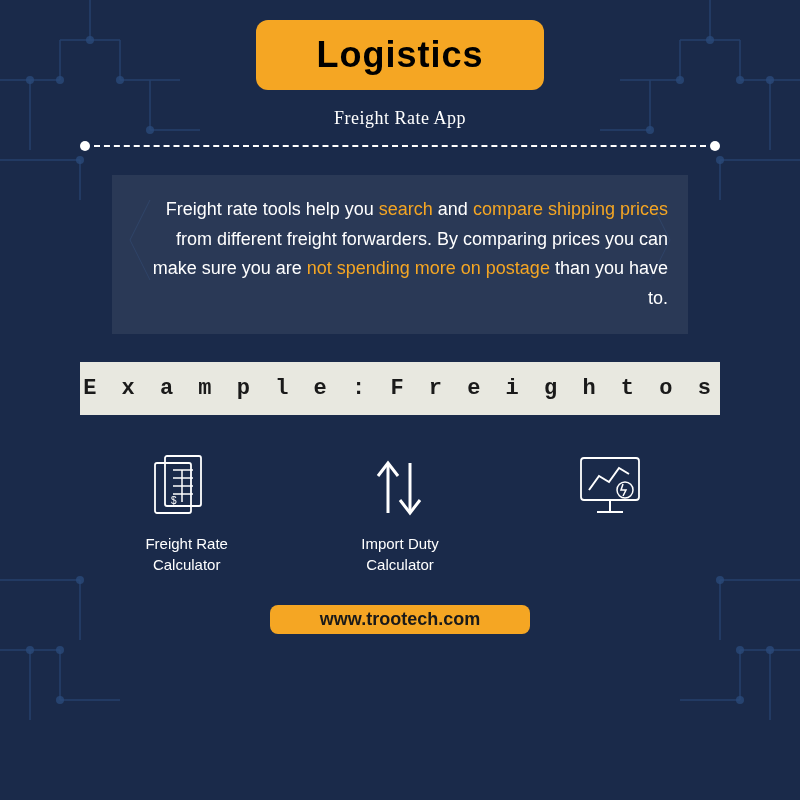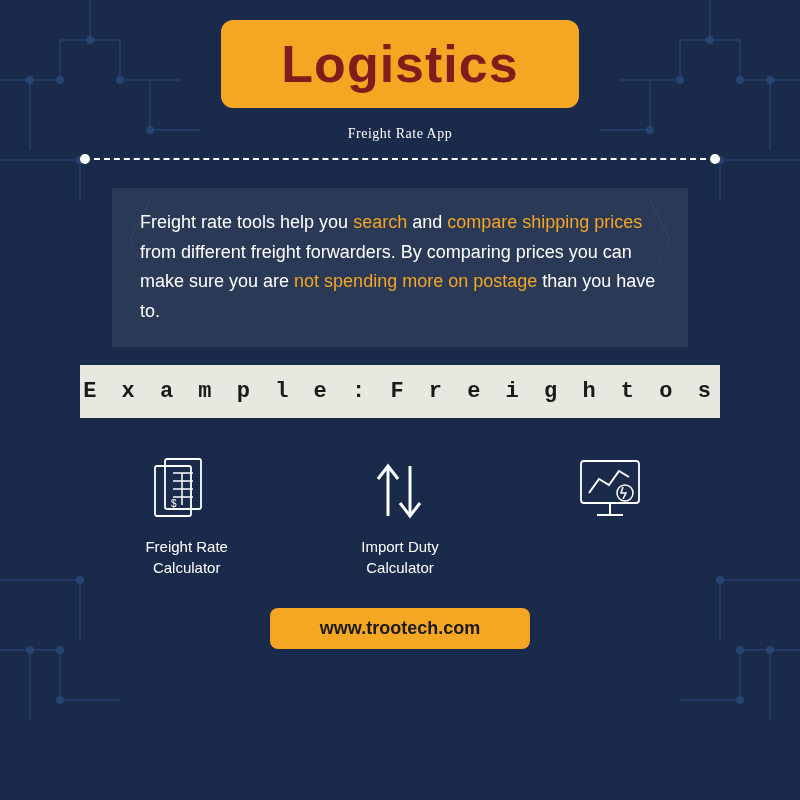--- a/index.html
+++ b/index.html
@@ -42,31 +42,31 @@
     
     .title-badge {
       margin-top: 20px;
       background: #f5a623;
       border-radius: 12px;
       padding: 14px 60px;
     }
 
     .title-badge h1 {
       font-family: 'Arial Black', 'Arial', sans-serif;
-      font-size: 52px;
+      font-size: 36px;
       font-weight: 900;
-      color: #7f1d1d;
+      color: #000000;
       letter-spacing: 1px;
     }
 
     
     .subtitle {
       margin-top: 18px;
       color: #ffffff;
-      font-size: 14px;
+      font-size: 18px;
       font-weight: normal;
       font-family: 'Georgia', serif;
       letter-spacing: 0.5px;
     }
 
     
     .dashed-line {
       width: 80%;
       margin-top: 12px;
       display: flex;
@@ -86,39 +86,39 @@
       border-top: 2.5px dashed #ffffff;
       margin: 0 4px;
     }
 
     
     .description-box {
       width: 72%;
       margin-top: 24px;
       background: rgba(255,255,255,0.07);
       border: none;
-      text-align: left;
-      padding: 20px 28px;
+      text-align: right;
+      padding: 20px 20px;
     }
 
     .description-box p {
       color: #ffffff;
       font-size: 18px;
       line-height: 1.65;
       font-family: 'Arial', sans-serif;
     }
 
     .description-box .highlight-orange {
       color: #f5a623;
     }
 
     
     .example-banner {
       width: 80%;
-      margin-top: 18px;
+      margin-top: 28px;
       background: #e8e8e0;
       padding: 14px 0;
       text-align: center;
     }
 
     .example-banner span {
       font-family: 'Courier New', monospace;
       font-size: 22px;
       font-weight: bold;
       letter-spacing: 6px;
@@ -155,21 +155,21 @@
       font-size: 15px;
       text-align: center;
       margin-top: 0;
       line-height: 1.4;
     }
 
     
     .footer-url {
       margin-top: 30px;
       background: #f5a623;
-      padding: 10px 50px;
+      padding: 4px 50px;
       border-radius: 8px;
     }
 
     .footer-url span {
       font-family: 'Arial', sans-serif;
       font-size: 18px;
       font-weight: bold;
       color: #1a1a1a;
     }
 

